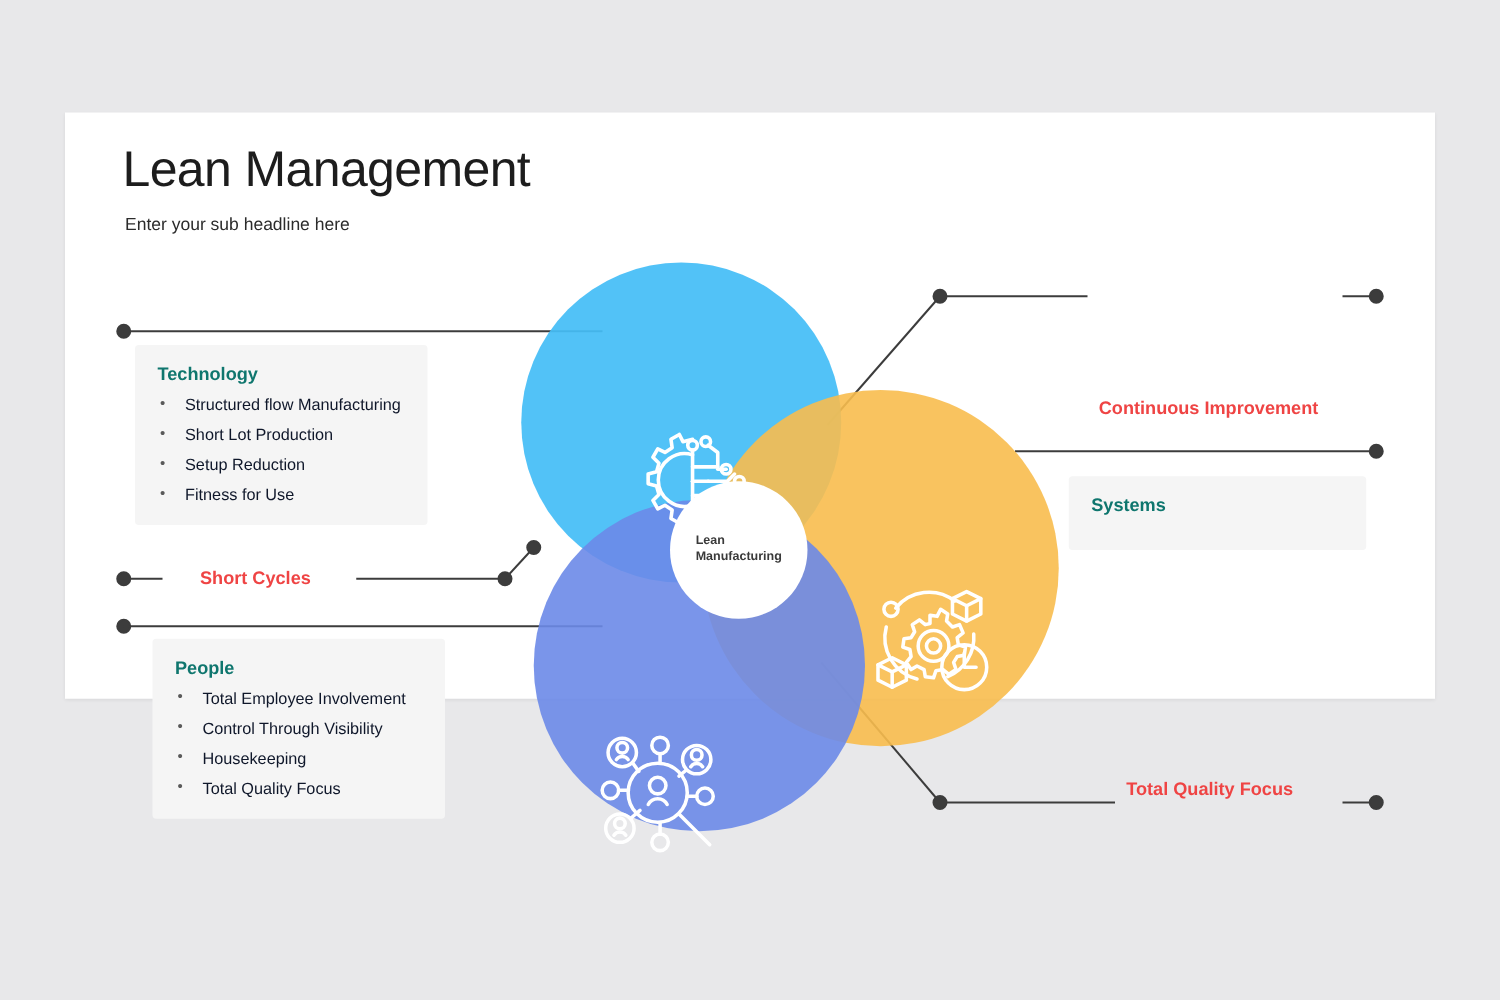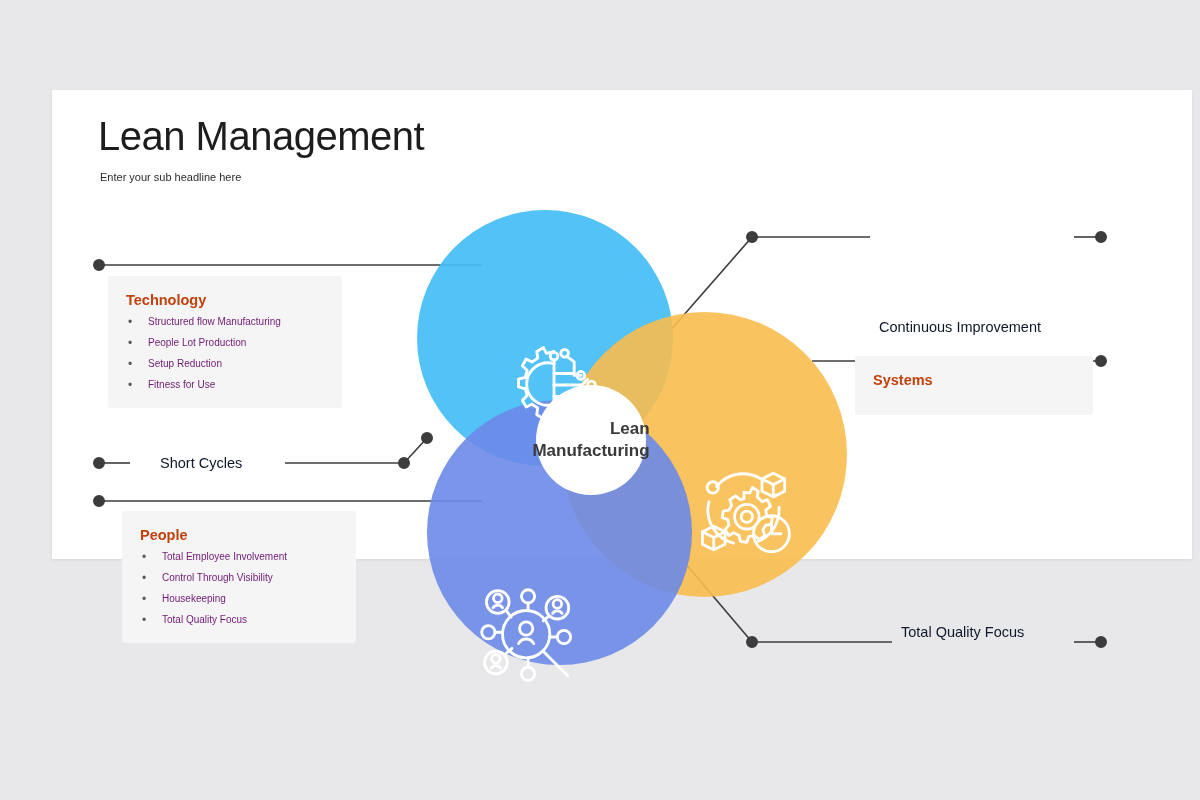--- a/index.html
+++ b/index.html
@@ -15,39 +15,38 @@
     overflow: hidden;
   }
   .slide {
     position: absolute;
     left: 52px;
     top: 90px;
     width: 1096px;
     height: 469px;
     background: #ffffff;
     box-shadow: 0 1px 3px rgba(0,0,0,0.07);
-    padding-left: 44px;
   }
 
   
   .title {
     position: absolute;
     left: 46px;
     top: 24px;
     font-size: 40px;
     font-weight: 400;
     color: #1d1d1d;
     letter-spacing: -0.5px;
     white-space: nowrap;
   }
   .subtitle {
     position: absolute;
     left: 48px;
     top: 81px;
-    font-size: 11px;
+    font-size: 14px;
     font-weight: 400;
     color: #2b2b2b;
     white-space: nowrap;
   }
 
   
   .lines {
     position: absolute;
     left: 0;
     top: 0;
@@ -97,24 +96,24 @@
     top: 295px;
     width: 110px;
     height: 110px;
     background: #ffffff;
     z-index: 6;
     display: flex;
     align-items: center;
     justify-content: center;
   }
   .center-label {
-    font-size: 17px;
+    font-size: 10px;
     font-weight: bold;
     color: #3a3a3a;
-    text-align: right;
+    text-align: left;
     line-height: 1.28;
     white-space: pre-line;
   }
   .venn-icon {
     position: absolute;
     z-index: 5;
   }
   .icon-tech  { left: 455px; top: 247px; }
   .icon-sys   { left: 640px; top: 370px; }
   .icon-ppl   { left: 425px; top: 495px; }
@@ -123,57 +122,57 @@
   .card {
     position: absolute;
     background: #f5f5f5;
     border-radius: 3px;
     padding: 16px 18px 18px 18px;
     box-sizing: border-box;
   }
   .card-title {
     font-size: 14.5px;
     font-weight: bold;
-    color: #c2410c;
+    color: #0f766e;
     margin-bottom: 9px;
   }
   .card ul {
     list-style: none;
     margin: 0;
     padding: 0;
   }
   .card li {
     position: relative;
-    font-size: 10px;
-    color: #701a75;
+    font-size: 13px;
+    color: #0f172a;
     padding-left: 22px;
     line-height: 1;
     margin-bottom: 11px;
     white-space: nowrap;
   }
   .card li:last-child { margin-bottom: 0; }
   .card li::before {
     content: "\2022";
     position: absolute;
     left: 2px;
     top: -1px;
     color: #5a5a5a;
     font-size: 12px;
   }
 
   .card-technology { left: 56px; top: 186px;  width: 234px; }
   .card-people     { left: 70px; top: 421px;  width: 234px; }
-  .card-systems    { left: 803px; top: 266px; width: 238px; }
+  .card-systems    { left: 803px; top: 291px; width: 238px; }
 
   
   .plain-label {
     position: absolute;
     font-size: 14.5px;
-    font-weight: normal;
-    color: #0f172a;
+    font-weight: bold;
+    color: #ef4444;
     white-space: nowrap;
   }
   .lbl-short   { left: 108px; top: 365px; text-align: right; }
   .lbl-ci      { left: 827px; top: 229px; }
   .lbl-tqf     { left: 849px; top: 534px; }
 </style>
 </head>
 <body>
 
 <div class="slide">
@@ -293,21 +292,21 @@
     <div class="circle c-center">
       <span class="center-label">Lean
 Manufacturing</span>
     </div>
   </div>
 
   <div class="card card-technology">
     <div class="card-title">Technology</div>
     <ul>
       <li>Structured flow Manufacturing</li>
-      <li>People Lot Production</li>
+      <li>Short Lot Production</li>
       <li>Setup Reduction</li>
       <li>Fitness for Use</li>
     </ul>
   </div>
 
   <div class="card card-people">
     <div class="card-title">People</div>
     <ul>
       <li>Total Employee Involvement</li>
       <li>Control Through Visibility</li>

